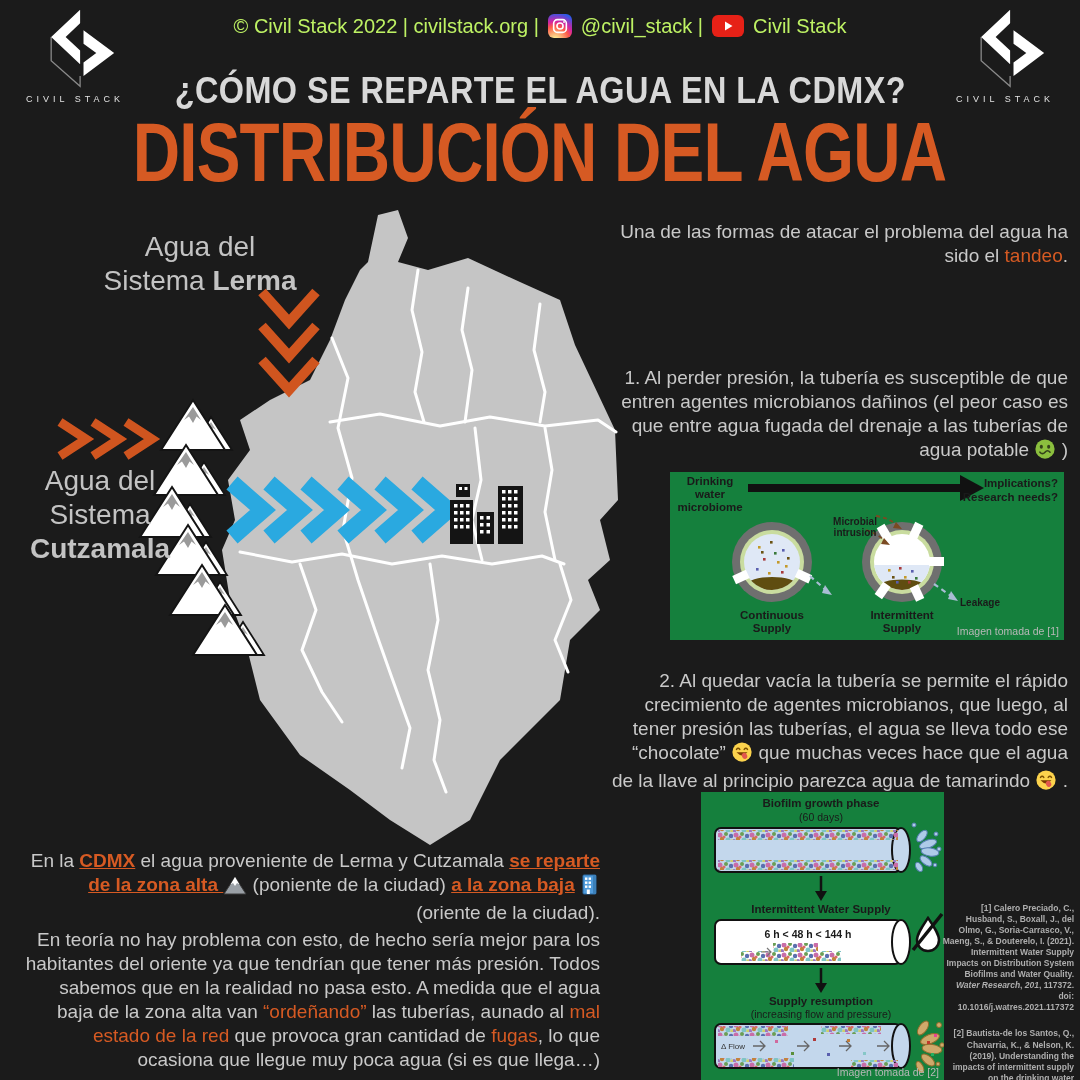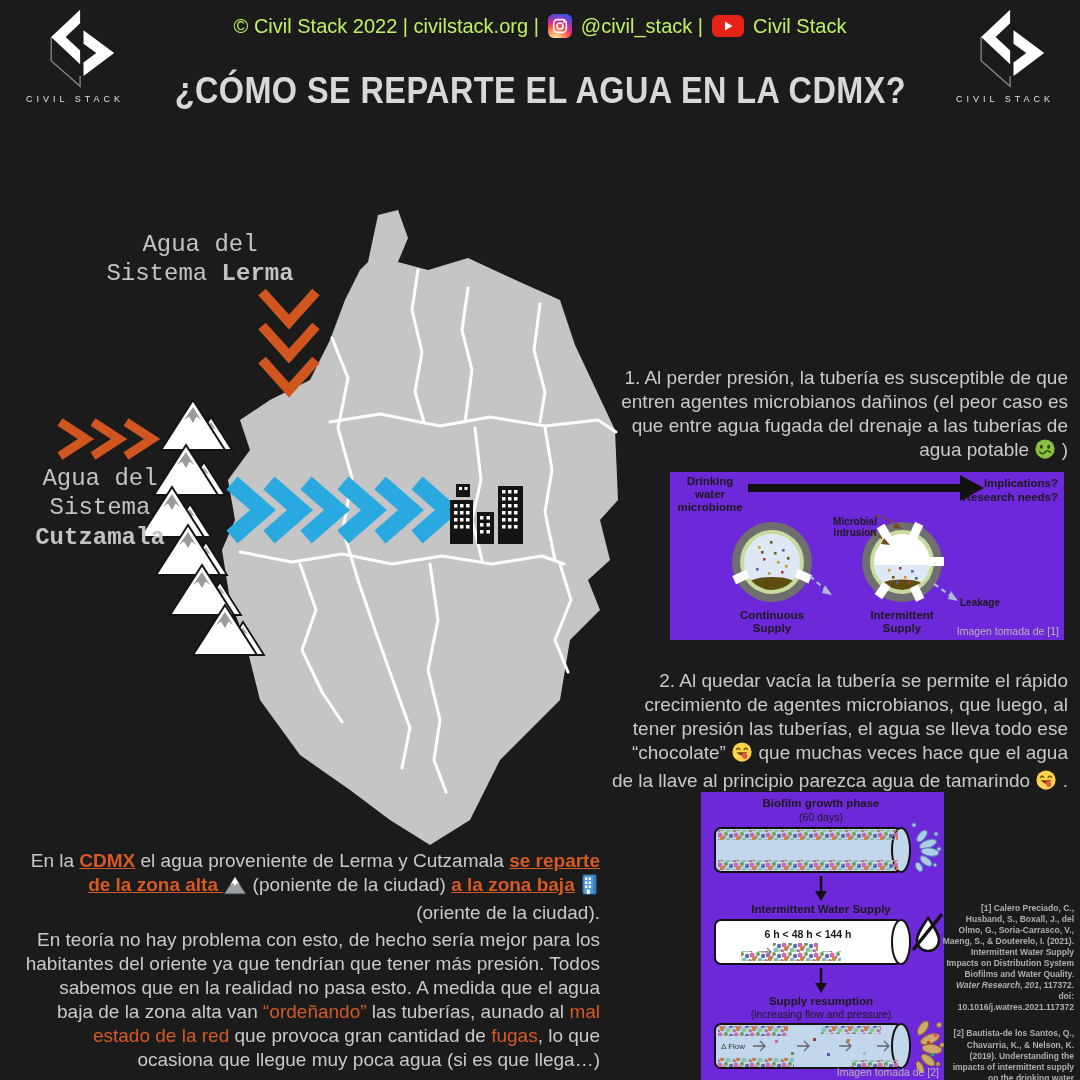--- a/index.html
+++ b/index.html
@@ -19,24 +19,24 @@
            background:radial-gradient(circle at 30% 110%,#fdf497 5%,#fd5949 45%,#d6249f 60%,#285aeb 90%);
            display:flex;align-items:center;justify-content:center;}
   .yt-icon{width:32px;height:22px;border-radius:6px;background:#e62117;flex:0 0 auto;
            display:flex;align-items:center;justify-content:center;}
   
   .subtitle{left:0;right:0;top:70px;text-align:center;font-size:36px;font-weight:bold;color:#d8d8d8;letter-spacing:.5px;}
   .subtitle>span{display:inline-block;transform:scaleX(.9);}
   .main-title{left:0;right:0;top:104px;text-align:center;font-size:84px;font-weight:bold;color:#d65a23;}
   .main-title>span{display:inline-block;transform:scaleX(.78);letter-spacing:-1px;}
   
-  .map-label{font-size:24px;color:#c3c3c3;text-align:center;line-height:1.22;font-family:Liberation Mono, monospace;}
+  .map-label{font-size:28px;color:#c3c3c3;text-align:center;line-height:1.22;}
   
   .para{font-size:19px;line-height:1.26;text-align:right;}
-  .figure{background:#6d28d9;}
+  .figure{background:#15803d;}
   svg text{font-family:"Liberation Sans",sans-serif;}
   .emoji{display:inline-block;vertical-align:-4px;}
   
   .refs{left:940px;top:903px;width:134px;font-size:8.5px;line-height:1.3;color:#aeaeae;text-align:right;}
   .refs .ref{margin-bottom:15px;font-weight:bold;}
 </style>
 </head>
 <body>
 
 <div id="canvas">
@@ -72,20 +72,23 @@
     <span class="yt-icon">
       <svg width="12" height="12" viewBox="0 0 12 12">
           <path d="M3,1.5 L10.5,6 L3,10.5 Z" fill="#ffffff"></path>
         </svg>
     </span>
     <span>Civil Stack</span>
   </div>
 
   <div class="abs subtitle">
     <span>¿CÓMO SE REPARTE EL AGUA EN LA CDMX?</span>
+  </div>
+  <div class="abs main-title">
+    <span>DISTRIBUCIÓN DEL AGUA</span>
   </div>
 
   <svg class="abs" style="left:40px;top:200px;" width="590" height="660" viewBox="0 0 590 660">
     <defs>
       <g id="mtn-big">
         <polygon points="30,0 62,50 -2,50" fill="#ffffff" stroke="#141414" stroke-width="2"></polygon>
         <polygon points="30,7 38,20 33.5,16.5 30,23 26,16.5 21,20" fill="#9a9a9a"></polygon>
       </g>
       <g id="mtn-small">
         <polygon points="20,0 41,33 -1,33" fill="#ffffff" stroke="#141414" stroke-width="1.8"></polygon>
@@ -216,20 +219,23 @@
   <div class="abs map-label" style="left:100px;top:230px;width:200px;">
     <span>Agua del</span><br>
     <span>Sistema </span><span class="bold">Lerma</span>
   </div>
   <div class="abs map-label" style="left:28px;top:464px;width:144px;">
     <span>Agua del</span><br>
     <span>Sistema</span><br>
     <span class="bold">Cutzamala</span>
   </div>
 
+  <div class="abs para" style="left:610px;top:220px;width:458px;">
+    <span>Una de las formas de atacar el problema del agua ha sido el </span><span class="accent">tandeo</span><span>.</span>
+  </div>
 
 
   <div class="abs para" style="left:610px;top:366px;width:458px;">
     <span>1. Al perder presión, la tubería es susceptible de que entren agentes microbianos dañinos (el peor caso es que entre agua fugada del drenaje a las tuberías de agua potable </span><span class="emoji"><svg width="22" height="22" viewBox="0 0 24 24">
           <circle cx="12" cy="12" r="10.5" fill="#8bbf3e"></circle>
           <ellipse cx="8" cy="9.5" rx="1.7" ry="2.2" fill="#33421a"></ellipse>
           <ellipse cx="16" cy="9.5" rx="1.7" ry="2.2" fill="#33421a"></ellipse>
           <path d="M6.5,15.5 q2.7,3.2 5.5,0 q2.7,-3.2 5.5,0" fill="none" stroke="#33421a" stroke-width="1.8" stroke-linecap="round"></path>
         </svg></span><span> )</span>
   </div>

